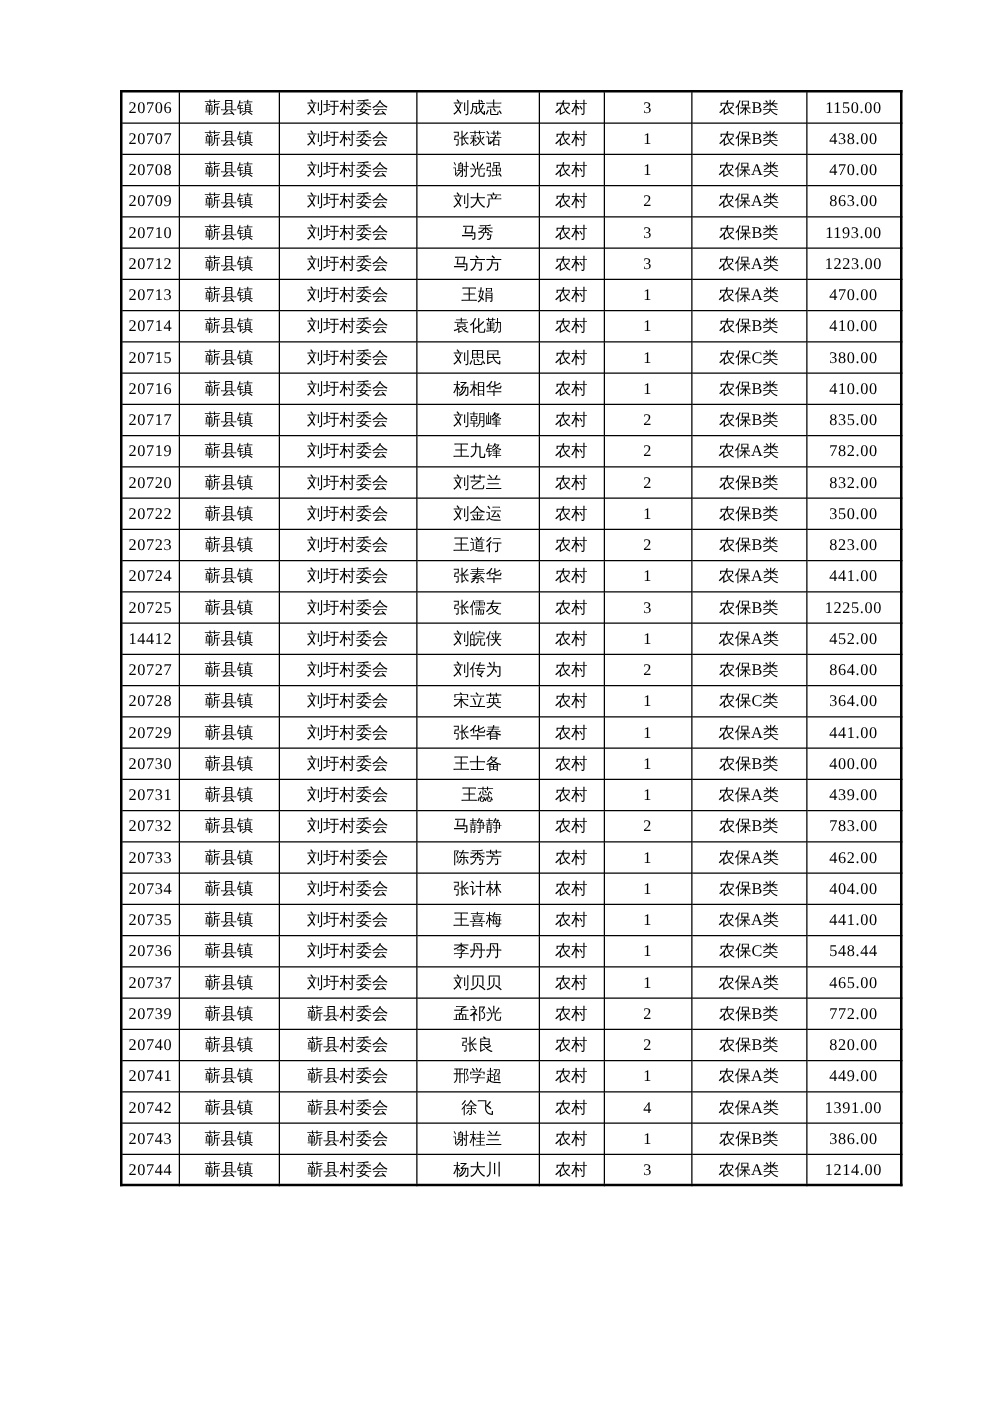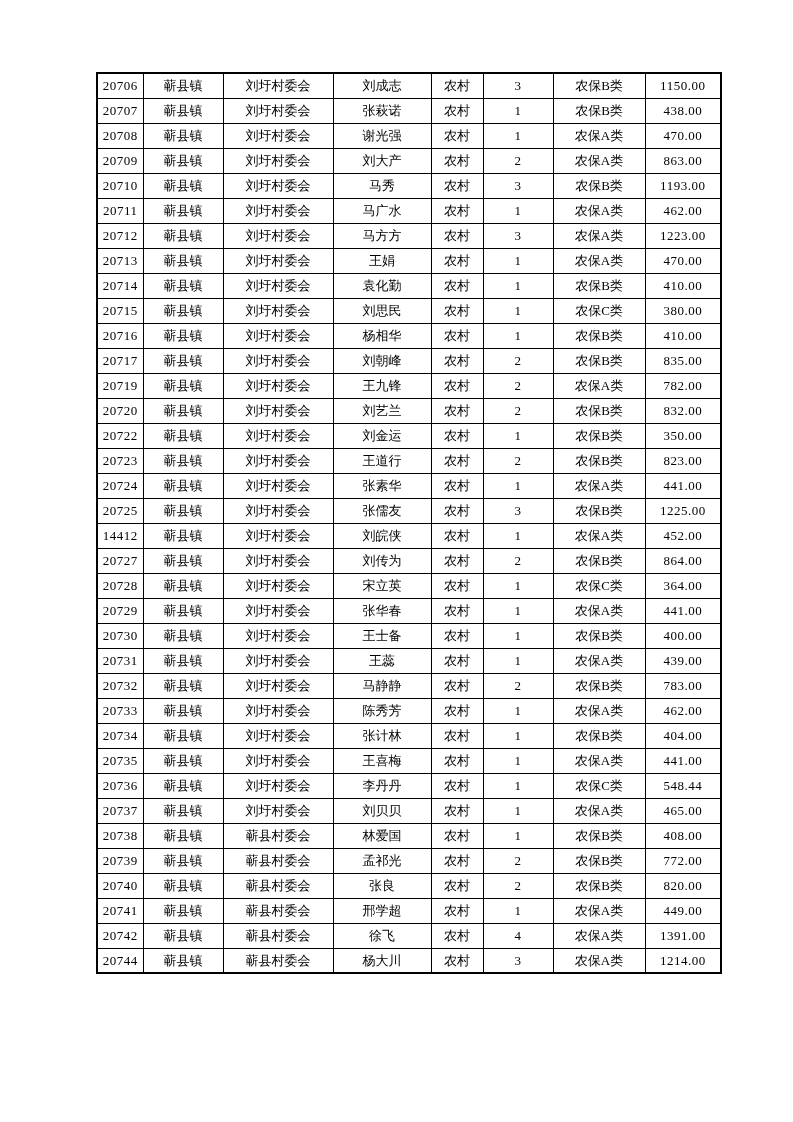--- a/index.html
+++ b/index.html
@@ -103,30 +103,20 @@
           <td class="cell-id">20710</td>
           <td class="cell-town">蕲县镇</td>
           <td class="cell-village">刘圩村委会</td>
           <td class="cell-name">马秀</td>
           <td class="cell-residence">农村</td>
           <td class="cell-count">3</td>
           <td class="cell-category">农保B类</td>
           <td class="cell-amount">1193.00</td>
         </tr>
         <tr>
-          <td class="cell-id">20711</td>
-          <td class="cell-town">蕲县镇</td>
-          <td class="cell-village">刘圩村委会</td>
-          <td class="cell-name">马广水</td>
-          <td class="cell-residence">农村</td>
-          <td class="cell-count">1</td>
-          <td class="cell-category">农保A类</td>
-          <td class="cell-amount">462.00</td>
-        </tr>
-        <tr>
           <td class="cell-id">20712</td>
           <td class="cell-town">蕲县镇</td>
           <td class="cell-village">刘圩村委会</td>
           <td class="cell-name">马方方</td>
           <td class="cell-residence">农村</td>
           <td class="cell-count">3</td>
           <td class="cell-category">农保A类</td>
           <td class="cell-amount">1223.00</td>
         </tr>
         <tr>
@@ -353,30 +343,20 @@
           <td class="cell-id">20737</td>
           <td class="cell-town">蕲县镇</td>
           <td class="cell-village">刘圩村委会</td>
           <td class="cell-name">刘贝贝</td>
           <td class="cell-residence">农村</td>
           <td class="cell-count">1</td>
           <td class="cell-category">农保A类</td>
           <td class="cell-amount">465.00</td>
         </tr>
         <tr>
-          <td class="cell-id">20738</td>
-          <td class="cell-town">蕲县镇</td>
-          <td class="cell-village">蕲县村委会</td>
-          <td class="cell-name">林爱国</td>
-          <td class="cell-residence">农村</td>
-          <td class="cell-count">1</td>
-          <td class="cell-category">农保B类</td>
-          <td class="cell-amount">408.00</td>
-        </tr>
-        <tr>
           <td class="cell-id">20739</td>
           <td class="cell-town">蕲县镇</td>
           <td class="cell-village">蕲县村委会</td>
           <td class="cell-name">孟祁光</td>
           <td class="cell-residence">农村</td>
           <td class="cell-count">2</td>
           <td class="cell-category">农保B类</td>
           <td class="cell-amount">772.00</td>
         </tr>
         <tr>
@@ -401,20 +381,30 @@
         </tr>
         <tr>
           <td class="cell-id">20742</td>
           <td class="cell-town">蕲县镇</td>
           <td class="cell-village">蕲县村委会</td>
           <td class="cell-name">徐飞</td>
           <td class="cell-residence">农村</td>
           <td class="cell-count">4</td>
           <td class="cell-category">农保A类</td>
           <td class="cell-amount">1391.00</td>
+        </tr>
+        <tr>
+          <td class="cell-id">20743</td>
+          <td class="cell-town">蕲县镇</td>
+          <td class="cell-village">蕲县村委会</td>
+          <td class="cell-name">谢桂兰</td>
+          <td class="cell-residence">农村</td>
+          <td class="cell-count">1</td>
+          <td class="cell-category">农保B类</td>
+          <td class="cell-amount">386.00</td>
         </tr>
         <tr>
           <td class="cell-id">20744</td>
           <td class="cell-town">蕲县镇</td>
           <td class="cell-village">蕲县村委会</td>
           <td class="cell-name">杨大川</td>
           <td class="cell-residence">农村</td>
           <td class="cell-count">3</td>
           <td class="cell-category">农保A类</td>
           <td class="cell-amount">1214.00</td>

